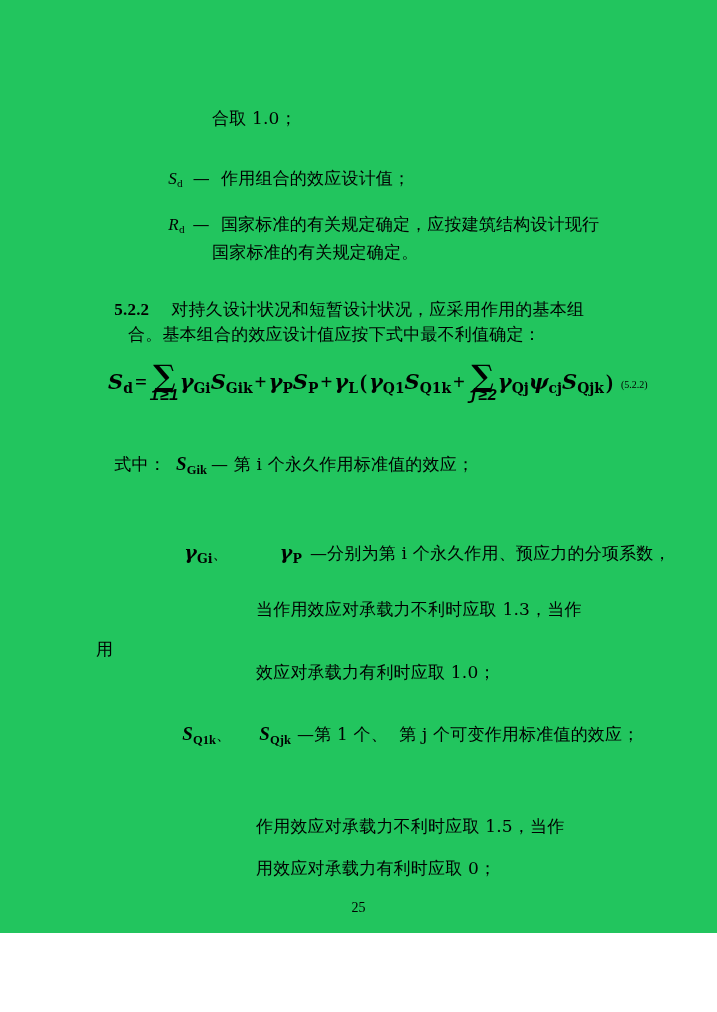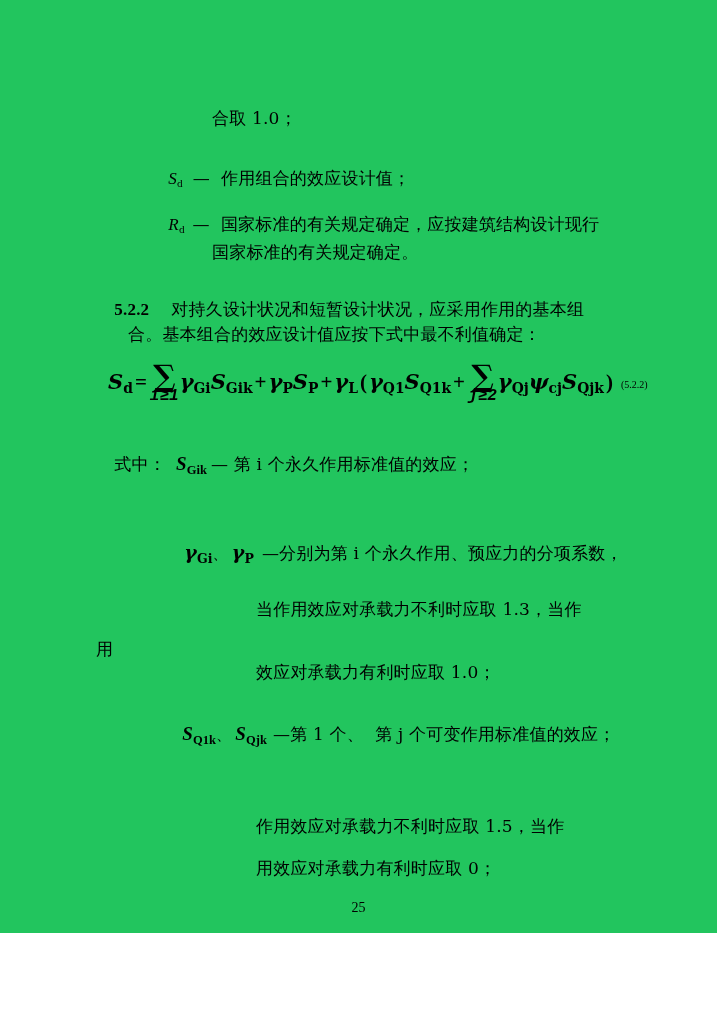--- a/index.html
+++ b/index.html
@@ -150,31 +150,31 @@
   <div class="formula">
     <span class="gk"><span>S</span><sub>d</sub></span><span class="op">=</span><span class="bigsum"><span class="sig">∑</span><span class="lim">i≥1</span></span><span class="gk"><span>γ</span><sub>Gi</sub></span><span class="gk"><span>S</span><sub>Gik</sub></span><span class="op">+</span><span class="gk"><span>γ</span><sub>P</sub></span><span class="gk"><span>S</span><sub>P</sub></span><span class="op">+</span><span class="gk"><span>γ</span><sub>L</sub></span><span class="op">(</span><span class="gk"><span>γ</span><sub>Q1</sub></span><span class="gk"><span>S</span><sub>Q1k</sub></span><span class="op">+</span><span class="bigsum"><span class="sig">∑</span><span class="lim">j≥2</span></span><span class="gk"><span>γ</span><sub>Qj</sub></span><span class="gk"><span>ψ</span><sub>cj</sub></span><span class="gk"><span>S</span><sub>Qjk</sub></span><span class="op">)</span><span class="eqno">(5.2.2)</span>
   </div>
 
   <div class="ln" style="left:96px; top:436px;">
     <span class="cjk">式中：</span><span class="mv-b" style="padding-left:10px;"><span>S</span><sub>Gik</sub></span><span class="cjk" style="padding-left:4px;">— 第 i 个永久作用标准值的效应；</span>
   </div>
 
 
   <div class="ln" style="left:166px; top:525px;">
-    <span class="mv-b gk"><span>γ</span><sub>Gi</sub></span><span class="cjk" style="font-size:15px;">、</span><span class="mv-b gk" style="padding-left:4px;"><span>γ</span><sub>P</sub></span><span class="cjk" style="padding-left:8px;">—分别为第 i 个永久作用、预应力的分项系数，</span>
+    <span class="mv-b gk"><span>γ</span><sub>Gi</sub></span><span class="cjk" style="font-size:15px;">、</span><span class="mv-b gk" style="padding-left:4px;margin-left:48px;"><span>γ</span><sub>P</sub></span><span class="cjk" style="padding-left:8px;">—分别为第 i 个永久作用、预应力的分项系数，</span>
   </div>
 
   <div class="ln cjk" style="left:256px; top:601px;">当作用效应对承载力不利时应取 1.3，当作</div>
 
   <div class="ln cjk" style="left:96px; top:641px;">用</div>
 
   <div class="ln cjk" style="left:256px; top:664px;">效应对承载力有利时应取 1.0；</div>
 
   <div class="ln" style="left:164px; top:706px;">
-    <span class="mv-b"><span>S</span><sub>Q1k</sub></span><span class="cjk" style="font-size:15px;">、</span><span class="mv-b" style="padding-left:4px;"><span>S</span><sub>Qjk</sub></span><span class="cjk" style="padding-left:6px;margin-top:38px;">—第 1 个、  第 j 个可变作用标准值的效应；</span>
+    <span class="mv-b"><span>S</span><sub>Q1k</sub></span><span class="cjk" style="font-size:15px;">、</span><span class="mv-b" style="padding-left:4px;margin-left:24px;"><span>S</span><sub>Qjk</sub></span><span class="cjk" style="padding-left:6px;margin-top:38px;">—第 1 个、  第 j 个可变作用标准值的效应；</span>
   </div>
 
 
   <div class="ln cjk" style="left:256px; top:818px;">作用效应对承载力不利时应取 1.5，当作</div>
 
   <div class="ln cjk" style="left:256px; top:860px;">用效应对承载力有利时应取 0；</div>
 
   <div class="pageno">25</div>
 
 </div>

